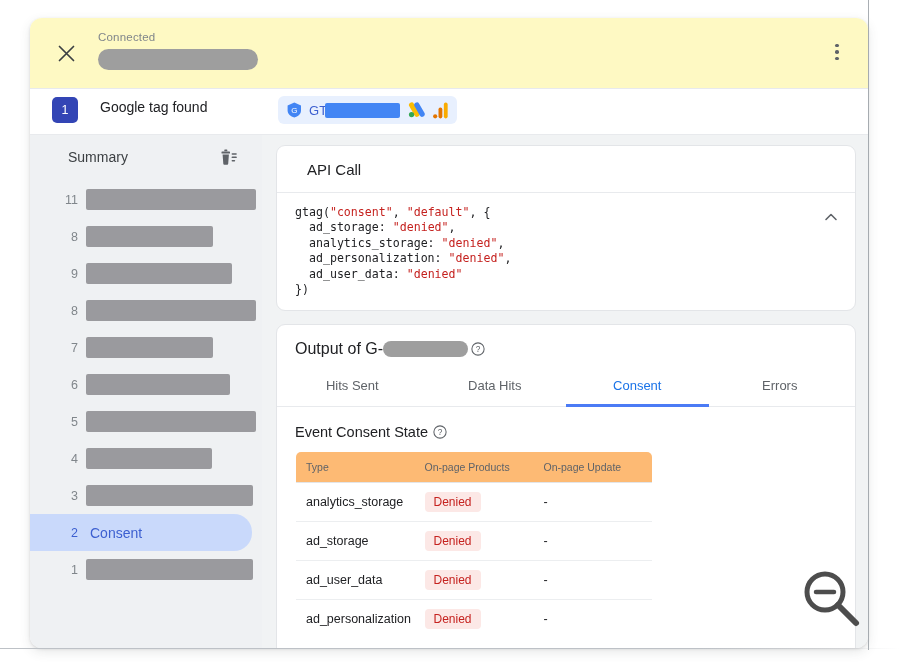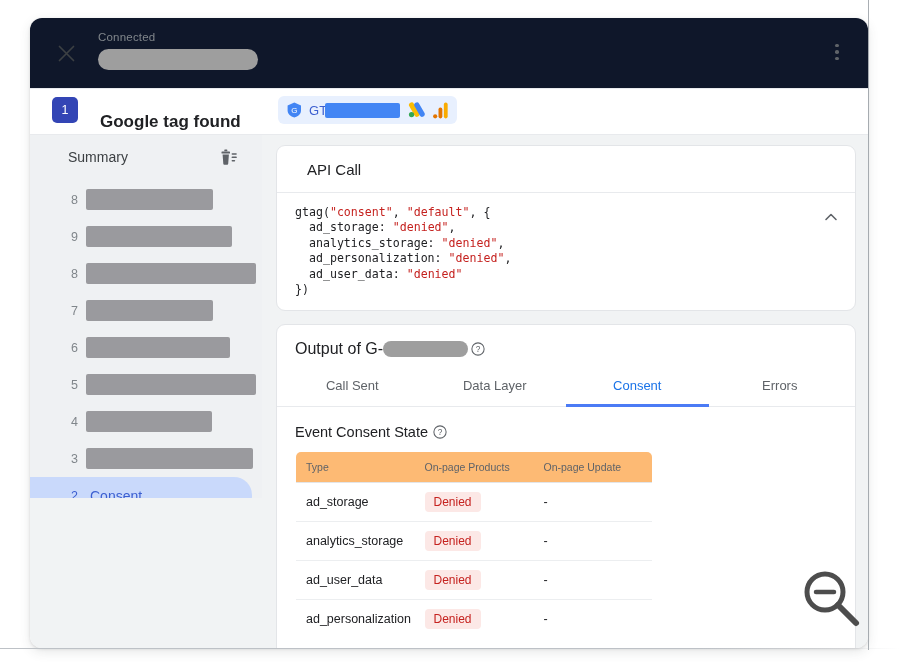--- a/index.html
+++ b/index.html
@@ -49,21 +49,21 @@
     width: 900px;
     height: 1px;
     background: linear-gradient(to right, #bdc1c6 0%, #bdc1c6 78%, rgba(189,193,198,0) 100%);
   }
 
   
   .hdr {
     position: relative;
     height: 70px;
     border-bottom: 1px solid #e8eaed;
-    background: #0f172a;
+    background: #fef9c3;
   }
   .close-btn {
     position: absolute;
     left: 18px;
     top: 17px;
     width: 36px;
     height: 36px;
     display: flex;
     align-items: center;
     justify-content: center;
@@ -135,24 +135,24 @@
     color: #fff;
     font-size: 12.5px;
     display: flex;
     align-items: center;
     justify-content: center;
     font-weight: 500;
   }
   .tagrow-label {
     position: absolute;
     left: 70px;
-    top: 23px;
-    font-size: 17px;
+    top: 10px;
+    font-size: 14px;
     color: #202124;
-    font-weight: 700;
+    font-weight: 400;
   }
   .chip {
     position: absolute;
     left: 248px;
     top: 7px;
     height: 28px;
     background: #e8f0fe;
     border-radius: 6px;
     display: flex;
     align-items: center;
@@ -181,21 +181,21 @@
     height: 514px;
     background: #f1f3f4;
   }
 
   
   .sidebar {
     position: absolute;
     left: 0;
     top: 0;
     width: 232px;
-    height: 363px;
+    height: 514px;
     background: #eff1f3;
     overflow: hidden;
     text-decoration: underline;
   }
   .sb-summary {
     position: relative;
     height: 46px;
   }
   .sb-summary-label {
     position: absolute;
@@ -475,20 +475,24 @@
               <rect x="13.6" y="6.2" width="5.2" height="1.5" rx="0.7" fill="#5f6368"></rect>
               <rect x="13.6" y="9.6" width="5.2" height="1.5" rx="0.7" fill="#5f6368"></rect>
               <rect x="13.6" y="13" width="3.6" height="1.5" rx="0.7" fill="#5f6368"></rect>
             </svg>
           </div>
         </div>
 
 
         <div id="sb-items">
             <div class="sb-item">
+              <span class="idx">11</span>
+              <span class="bar" style="width: 170px;"></span>
+            </div>
+            <div class="sb-item">
               <span class="idx">8</span>
               <span class="bar" style="width: 127px;"></span>
             </div>
             <div class="sb-item">
               <span class="idx">9</span>
               <span class="bar" style="width: 146px;"></span>
             </div>
             <div class="sb-item">
               <span class="idx">8</span>
               <span class="bar" style="width: 170px;"></span>
@@ -547,22 +551,22 @@
           <div class="out-title">
             <span>Output of G-</span>
             <span class="out-redact"></span>
             <svg class="help-icon" viewBox="0 0 16 16">
               <circle cx="8" cy="8" r="7" stroke="#5f6368" stroke-width="1.2" fill="none"></circle>
               <text x="8" y="11.6" font-size="9.5" fill="#5f6368" text-anchor="middle" font-family="Liberation Sans, sans-serif">?</text>
             </svg>
           </div>
 
           <div class="tabs" id="tabs">
-              <div class="tab">Call Sent</div>
-              <div class="tab">Data Layer</div>
+              <div class="tab">Hits Sent</div>
+              <div class="tab">Data Hits</div>
               <div class="tab active">Consent</div>
               <div class="tab">Errors</div>
             </div>
 
           <div class="section-head">
             <span>Event Consent State</span>
             <svg class="help-icon" viewBox="0 0 16 16">
               <circle cx="8" cy="8" r="7" stroke="#5f6368" stroke-width="1.2" fill="none"></circle>
               <text x="8" y="11.6" font-size="9.5" fill="#5f6368" text-anchor="middle" font-family="Liberation Sans, sans-serif">?</text>
             </svg>
@@ -571,26 +575,26 @@
           <table class="consent">
             <thead>
                 <tr id="consent-head">
                   <th>Type</th>
                   <th>On-page Products</th>
                   <th>On-page Update</th>
                 </tr>
               </thead>
             <tbody id="consent-body">
                 <tr>
-                  <td>ad_storage</td>
+                  <td>analytics_storage</td>
                   <td><span class="badge-denied">Denied</span></td>
                   <td class="dash">-</td>
                 </tr>
                 <tr>
-                  <td>analytics_storage</td>
+                  <td>ad_storage</td>
                   <td><span class="badge-denied">Denied</span></td>
                   <td class="dash">-</td>
                 </tr>
                 <tr>
                   <td>ad_user_data</td>
                   <td><span class="badge-denied">Denied</span></td>
                   <td class="dash">-</td>
                 </tr>
                 <tr>
                   <td>ad_personalization</td>

